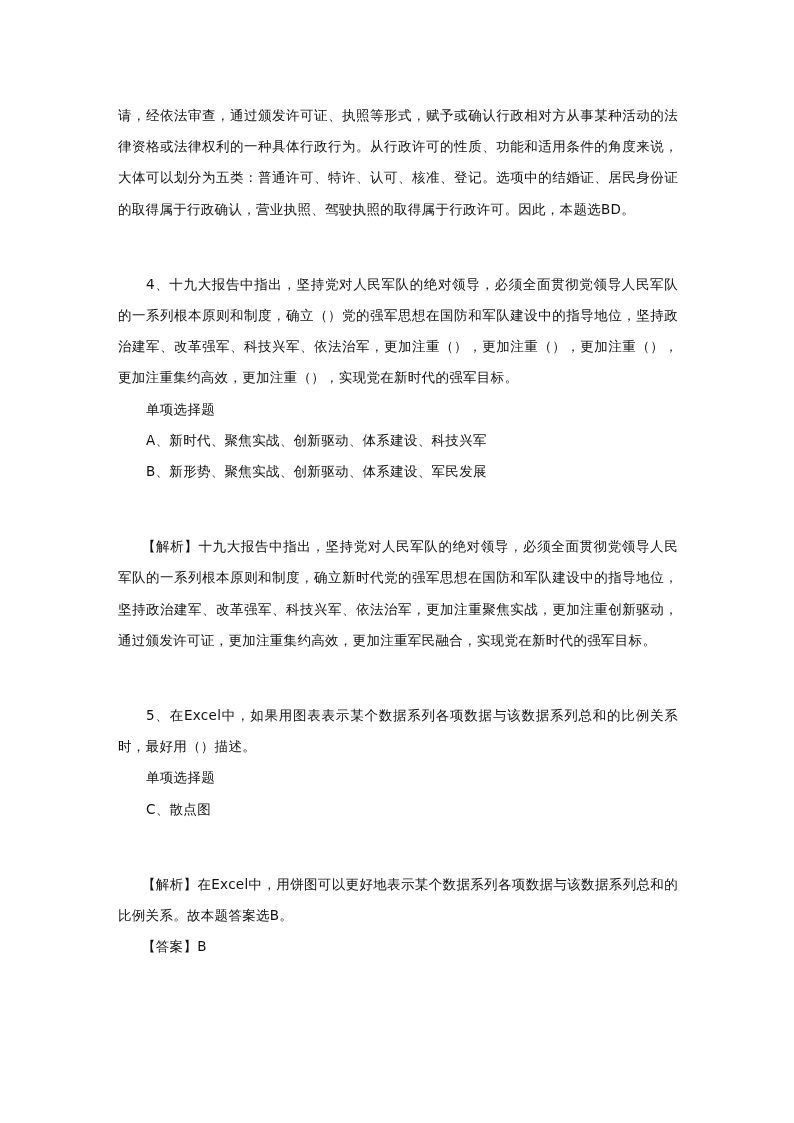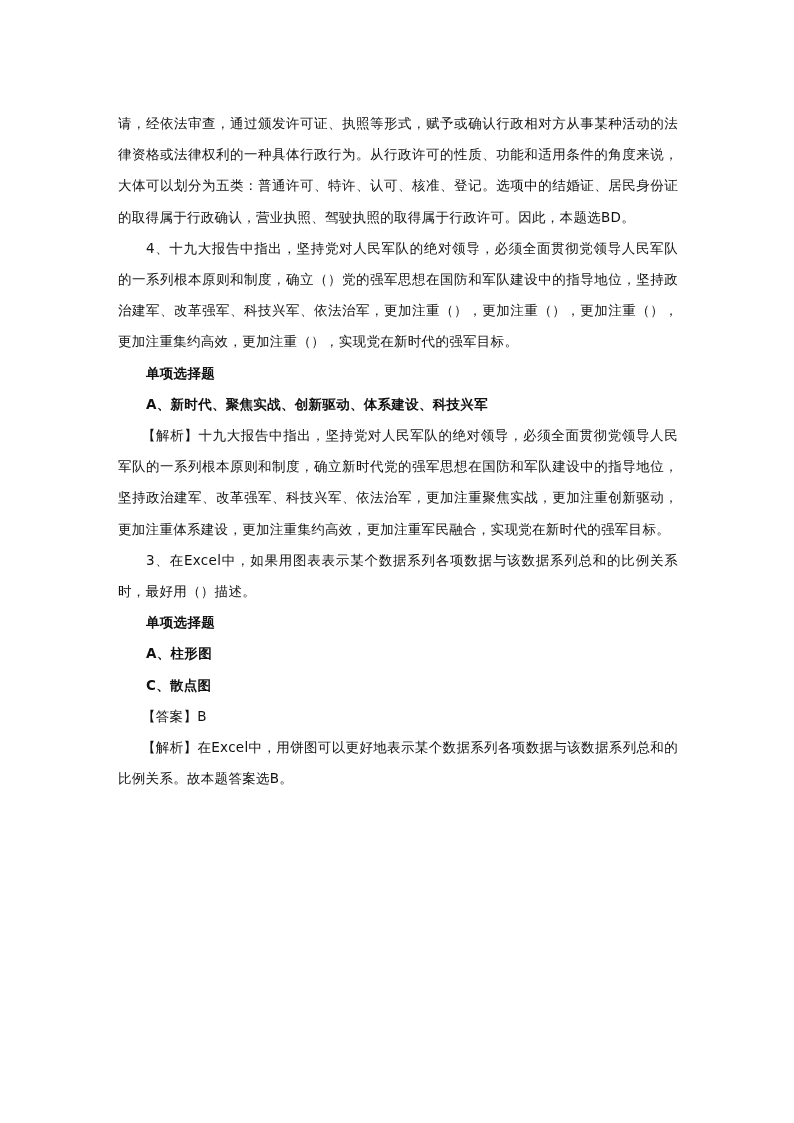--- a/index.html
+++ b/index.html
@@ -1,41 +1,41 @@
 <!DOCTYPE html>
 <html><head>
 <meta charset="utf-8">
 <style>
   html, body { margin: 0; padding: 0; background: #ffffff; }
   body { width: 794px; height: 1123px; position: relative; overflow: hidden; }
   .page {
-    position: absolute; left: 118px; top: 108px; width: 560px;
+    position: absolute; left: 118px; top: 100px; width: 560px;
     font-family: "DejaVu Sans", "Liberation Sans", sans-serif;
     font-size: 13.5px; color: #111; line-height: 31.2px;
     letter-spacing: 0.3px;
   }
   .p { margin: 0; text-align: justify; }
-  .indent { text-indent: 28px; }
-  .opt { padding-left: 28px; font-weight: bold; }
+  .indent { text-indent: 28px; margin-top: 44px; }
+  .opt { padding-left: 28px; }
   .ans { padding-left: 24px; }
 </style>
 </head>
 <body>
 
 <div class="page">
   <p class="p">请，经依法审查，通过颁发许可证、执照等形式，赋予或确认行政相对方从事某种活动的法律资格或法律权利的一种具体行政行为。从行政许可的性质、功能和适用条件的角度来说，大体可以划分为五类：普通许可、特许、认可、核准、登记。选项中的结婚证、居民身份证的取得属于行政确认，营业执照、驾驶执照的取得属于行政许可。因此，本题选BD。</p>
 
   <div>
     <p class="p indent">4、十九大报告中指出，坚持党对人民军队的绝对领导，必须全面贯彻党领导人民军队的一系列根本原则和制度，确立（）党的强军思想在国防和军队建设中的指导地位，坚持政治建军、改革强军、科技兴军、依法治军，更加注重（），更加注重（），更加注重（），更加注重集约高效，更加注重（），实现党在新时代的强军目标。</p>
     <p class="p opt">单项选择题</p>
     <p class="p opt">A、新时代、聚焦实战、创新驱动、体系建设、科技兴军</p>
-    <p class="p indent" style="text-indent:24px">【解析】十九大报告中指出，坚持党对人民军队的绝对领导，必须全面贯彻党领导人民军队的一系列根本原则和制度，确立新时代党的强军思想在国防和军队建设中的指导地位，坚持政治建军、改革强军、科技兴军、依法治军，更加注重聚焦实战，更加注重创新驱动，更加注重体系建设，更加注重集约高效，更加注重军民融合，实现党在新时代的强军目标。</p>
+    <p class="p opt">B、新形势、聚焦实战、创新驱动、体系建设、军民发展</p>
+    <p class="p indent" style="text-indent:24px">【解析】十九大报告中指出，坚持党对人民军队的绝对领导，必须全面贯彻党领导人民军队的一系列根本原则和制度，确立新时代党的强军思想在国防和军队建设中的指导地位，坚持政治建军、改革强军、科技兴军、依法治军，更加注重聚焦实战，更加注重创新驱动，通过颁发许可证，更加注重集约高效，更加注重军民融合，实现党在新时代的强军目标。</p>
   </div>
 
   <div>
-    <p class="p indent">3、在Excel中，如果用图表表示某个数据系列各项数据与该数据系列总和的比例关系时，最好用（）描述。</p>
+    <p class="p indent">5、在Excel中，如果用图表表示某个数据系列各项数据与该数据系列总和的比例关系时，最好用（）描述。</p>
     <p class="p opt">单项选择题</p>
-    <p class="p opt">A、柱形图</p>
     <p class="p opt">C、散点图</p>
+    <p class="p indent" style="text-indent:24px">【解析】在Excel中，用饼图可以更好地表示某个数据系列各项数据与该数据系列总和的比例关系。故本题答案选B。</p>
     <p class="p ans">【答案】B</p>
-    <p class="p indent" style="text-indent:24px">【解析】在Excel中，用饼图可以更好地表示某个数据系列各项数据与该数据系列总和的比例关系。故本题答案选B。</p>
   </div>
 </div>
 
 </body></html>

